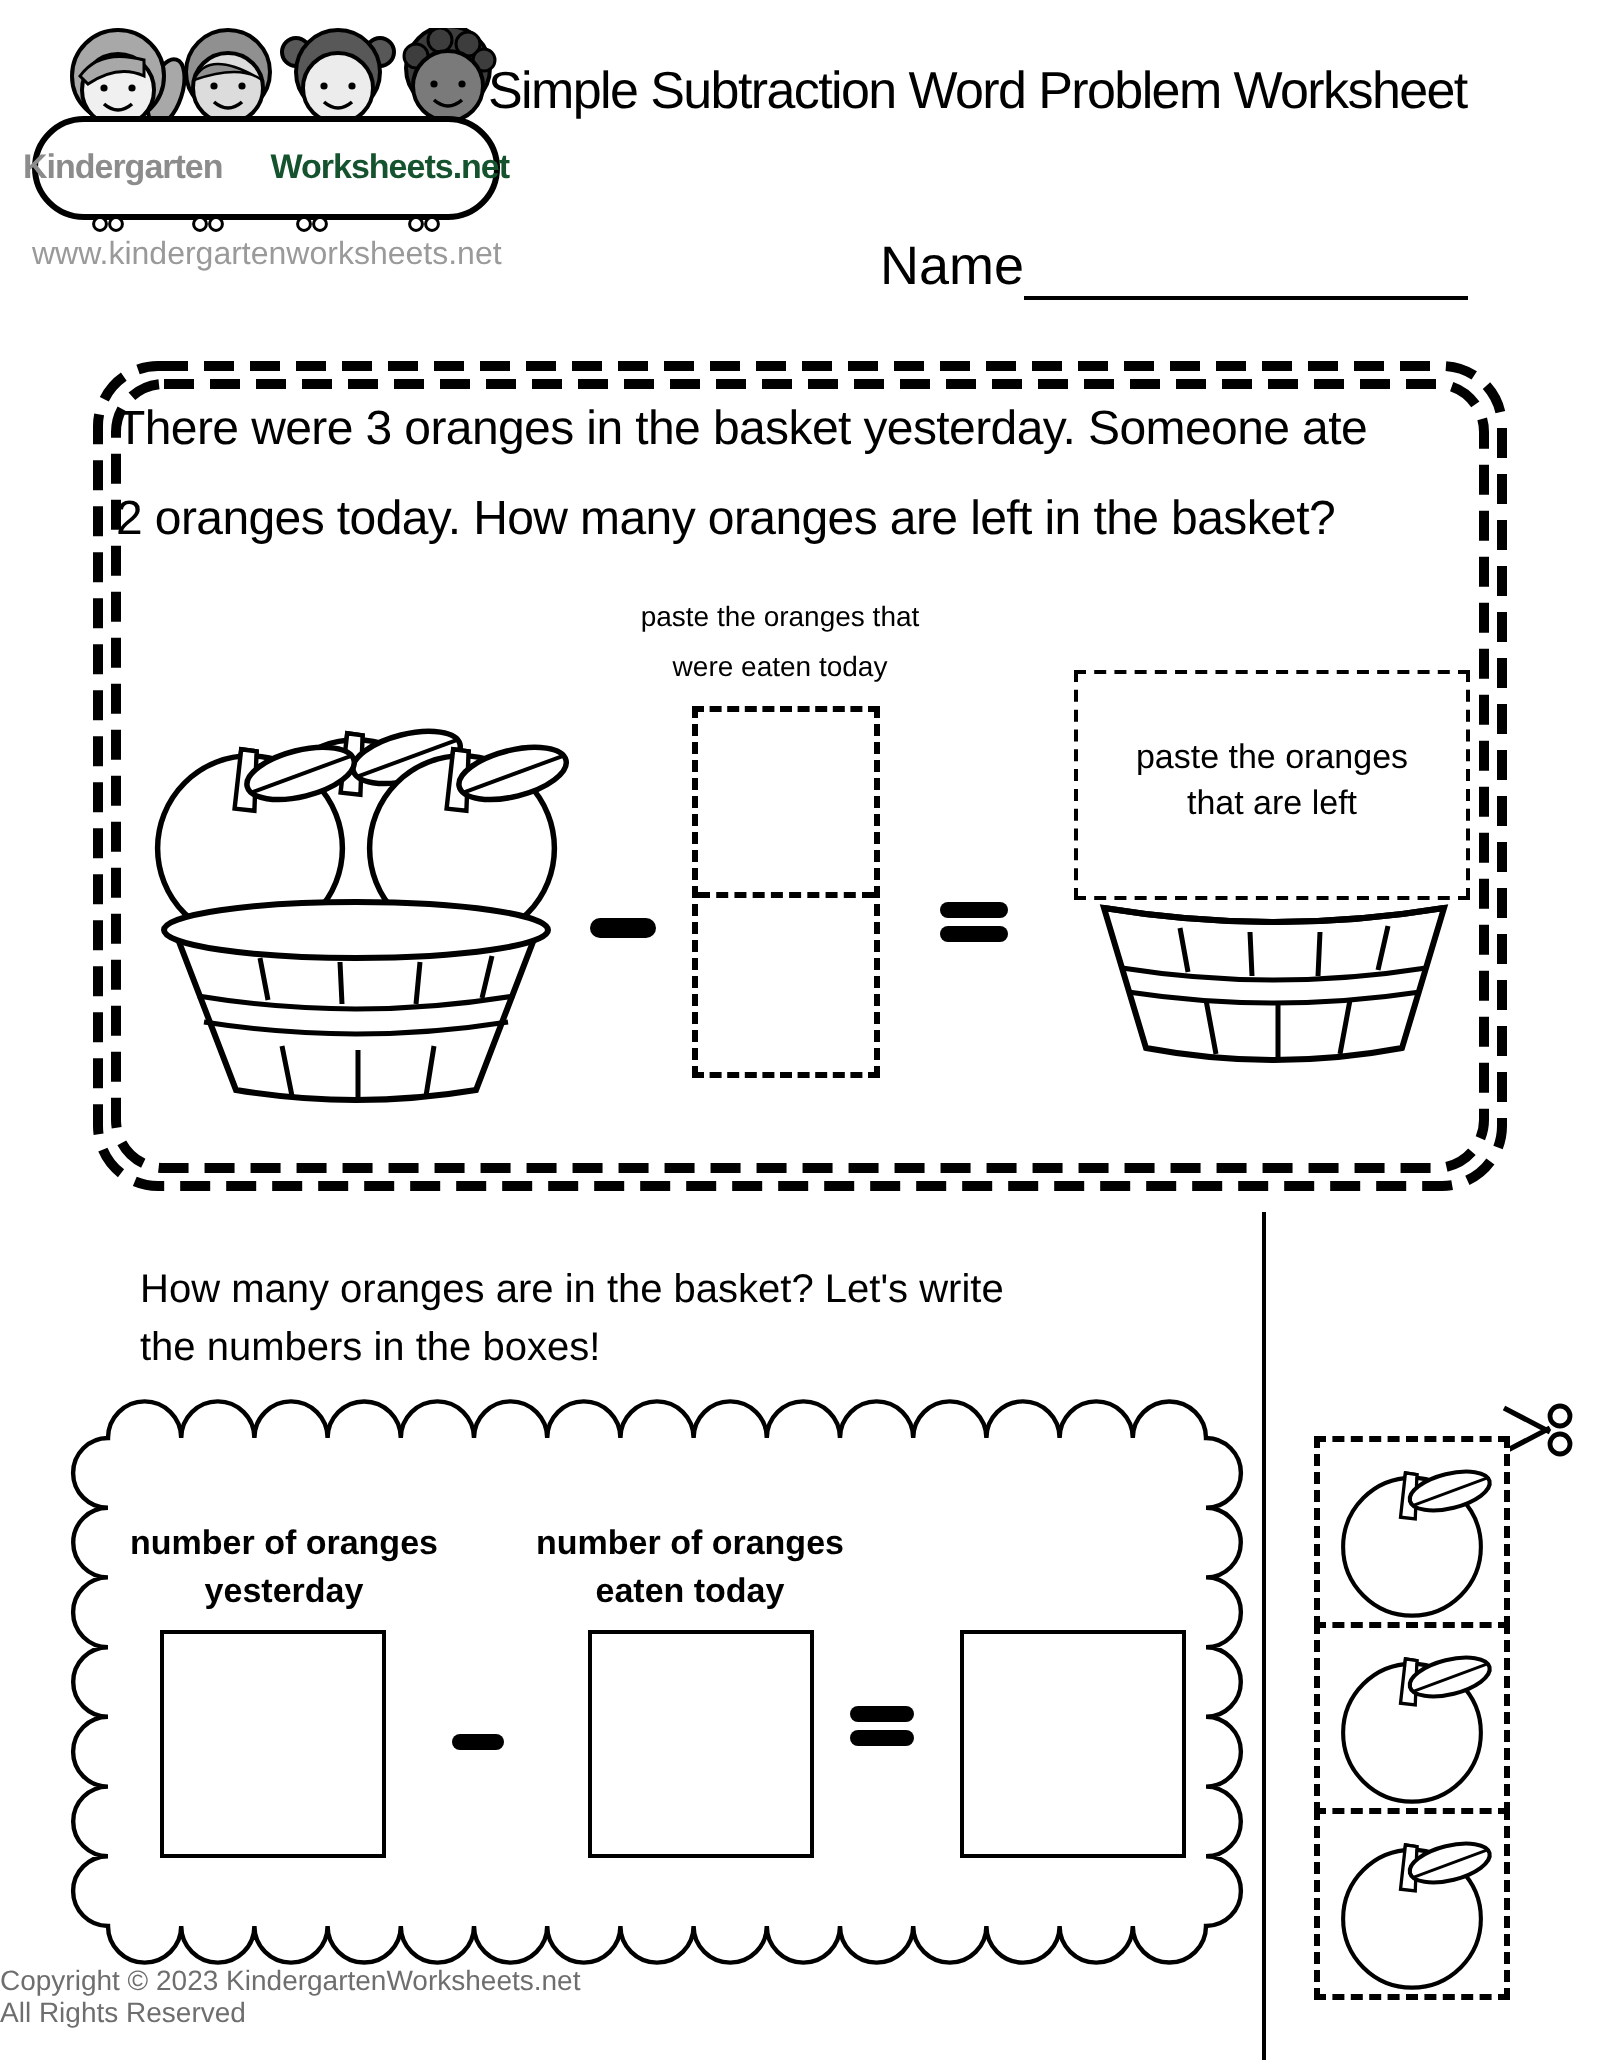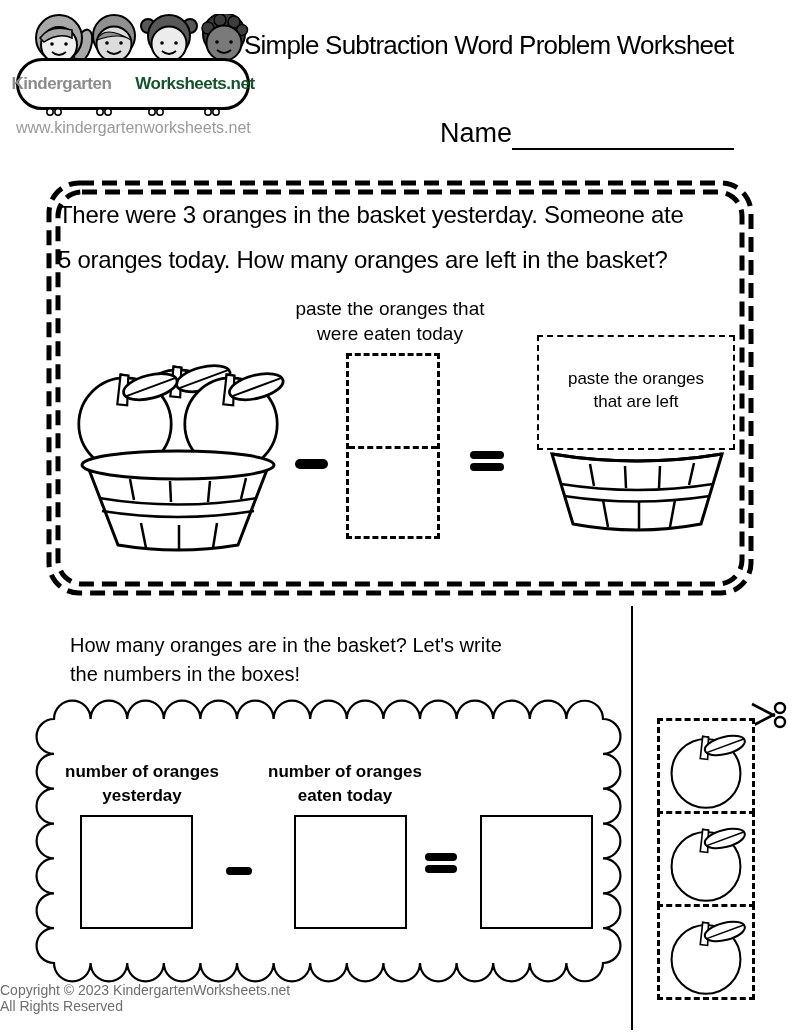--- a/index.html
+++ b/index.html
@@ -23,21 +23,21 @@
   .page-title {
     position:absolute; left:244px; top:30px; width:545px;
     font-size:26px; letter-spacing:-0.8px; white-space:nowrap; font-weight:normal;
   }
   .name-row { position:absolute; left:440px; top:118px; display:flex; align-items:flex-start; font-size:27px; }
   .name-line { display:inline-block; width:222px; height:32px; border-bottom:2.5px solid #000; }
 
   
   .problem-box { position:absolute; left:46px; top:180px; width:708px; height:416px; }
   .problem-text { position:absolute; left:12px; top:12px; width:686px; font-size:24px; letter-spacing:-0.3px; line-height:45px; }
-  .paste-eaten-label { position:absolute; left:238px; top:116px; width:212px; text-align:center; font-size:19px; line-height:25px; }
+  .paste-eaten-label { position:absolute; left:238px; top:116px; width:212px; text-align:center; font-size:14px; line-height:25px; }
   .paste-two-cell { position:absolute; left:300px; top:173px; width:94px; height:186px; border:3px dashed #000; background:#fff; }
   .paste-cell { position:absolute; left:0; width:100%; height:50%; }
   .paste-cell.bottom { top:50%; border-top:3px dashed #000; }
   .minus-bar { position:absolute; left:249px; top:279px; width:33px; height:10px; background:#000; border-radius:5px; }
   .equals-bar { position:absolute; left:424px; top:271px; width:34px; height:20px; }
   .equals-bar::before, .equals-bar::after {
     content:""; position:absolute; left:0; width:34px; height:8px; background:#000; border-radius:4px;
   }
   .equals-bar::before { top:0; } .equals-bar::after { top:12px; }
   .paste-left-box {
@@ -151,21 +151,21 @@
   </div>
 
   <div class="problem-box">
     <svg width="708" height="416" class="abs" style="left:0;top:0">
       <rect x="3" y="3" width="702" height="410" rx="30" fill="none" stroke="#000" stroke-width="5" stroke-dasharray="15 8"></rect>
       <rect x="12" y="12" width="684" height="392" rx="24" fill="none" stroke="#000" stroke-width="5" stroke-dasharray="15 8"></rect>
     </svg>
 
     <div class="problem-text">
       <div>There were 3 oranges in the basket yesterday. Someone ate</div>
-      <div>5 oranges today. How many oranges are left in the basket?</div>
+      <div>2 oranges today. How many oranges are left in the basket?</div>
     </div>
 
     <div class="paste-eaten-label">
       <div>paste the oranges that</div>
       <div>were eaten today</div>
     </div>
 
     <svg class="abs" style="left:32px;top:175px;overflow:visible" width="200" height="200" viewBox="0 0 200 200">
       <use href="#orangeDef" transform="translate(45,-6) scale(1.1)"></use>
       <use href="#orangeDef" transform="translate(-8,2) scale(1.1)"></use>

